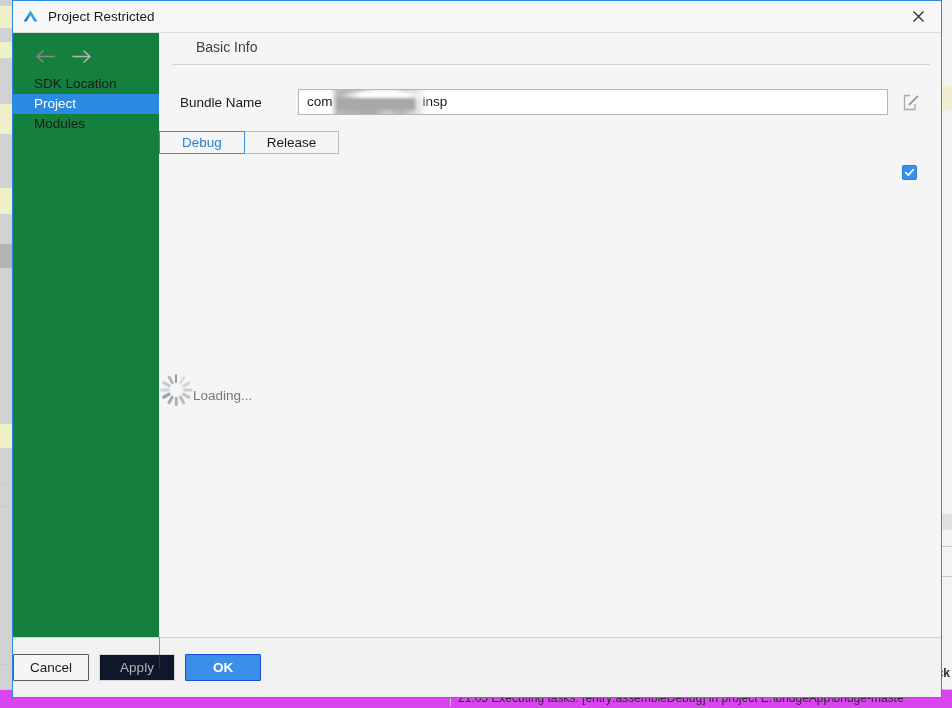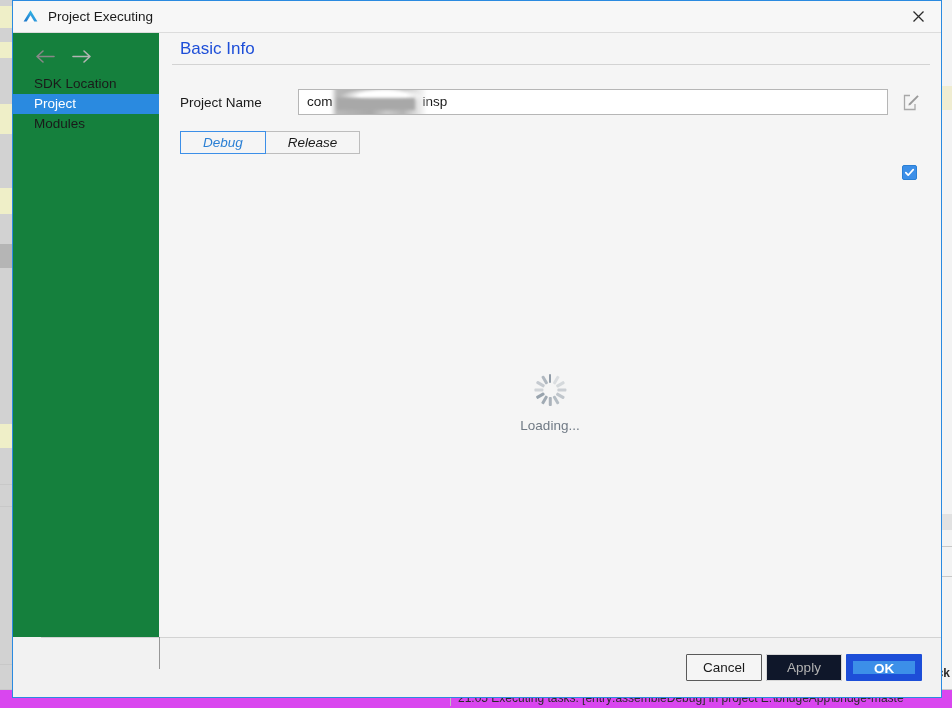--- a/index.html
+++ b/index.html
@@ -215,26 +215,27 @@
   }
   .tabstrip {
     position: relative;
     height: 30px;
     padding-left: 13px;
     display: flex;
     align-items: flex-start;
     gap: 0;
   }
   .tab {
-    font-size: 17px;
-    color: #1d4ed8;
+    font-size: 14px;
+    color: #404040;
     padding: 6px 8px 9px 8px;
     cursor: pointer;
     position: relative;
     white-space: nowrap;
+    margin-left: 16px;
   }
   .tab.active::after {
     content: "";
     position: absolute;
     left: 2px;
     right: 2px;
     bottom: 0;
     height: 3px;
     background: #3c8fe8;
   }
@@ -300,24 +301,22 @@
     width: 22px;
     height: 22px;
     cursor: pointer;
     display: flex;
     align-items: center;
     justify-content: center;
   }
 
   .segmented {
     display: flex;
-    margin-left: 21px;
     margin-top: 16px;
     width: fit-content;
-    font-style: italic;
   }
   .seg-btn {
     height: 23px;
     line-height: 21px;
     padding: 0 22px;
     font-size: 13.5px;
     box-sizing: border-box;
     cursor: pointer;
     text-align: center;
     background: #f5f5f5;
@@ -357,21 +356,21 @@
     white-space: nowrap;
   }
 
   
   .loading-wrap {
     position: absolute;
     left: 0;
     right: 0;
     top: 340px;
     display: flex;
-    flex-direction: column;
+    flex-direction: row;
     align-items: center;
   }
   .spinner {
     position: relative;
     width: 34px;
     height: 34px;
   }
   .spinner i {
     position: absolute;
     left: 15.6px;
@@ -389,25 +388,24 @@
   }
 
   
   .footer {
     height: 60px;
     min-height: 60px;
     background: #f2f2f2;
     border-top: 1px solid #d3d3d3;
     display: flex;
     align-items: center;
-    justify-content: flex-end;
+    justify-content: flex-start;
     padding-right: 19px;
-    gap: 4px;
-    box-sizing: border-box;
-    margin-left: 28px;
+    gap: 10px;
+    box-sizing: border-box;
   }
   .btn {
     height: 27px;
     min-width: 76px;
     padding: 0 14px;
     font-size: 13.5px;
     font-family: "Liberation Sans", sans-serif;
     box-sizing: border-box;
     cursor: pointer;
     border-radius: 1px;
@@ -418,21 +416,21 @@
     color: #1a1a1a;
   }
   .btn-disabled {
     background: #0f172a;
     border: 1px solid #d7d7d7;
     color: #b2b2b2;
     cursor: default;
   }
   .btn-primary {
     background: #3c8fe8;
-    border: 7px solid #1d4ed8;
+    border: 1px solid #1d4ed8;
     color: #ffffff;
     font-weight: bold;
   }
 </style>
 </head>
 <body>
 
 <div id="ide-background">
   <div class="ide-left-gutter">
     <div class="ide-gutter-mark" style="top:6px;height:22px;"></div>
@@ -469,21 +467,21 @@
           <linearGradient id="lg" x1="0" y1="1" x2="1" y2="0">
             <stop offset="0%" stop-color="#1a73c8"></stop>
             <stop offset="55%" stop-color="#2f9fe0"></stop>
             <stop offset="100%" stop-color="#22d3dd"></stop>
           </linearGradient>
         </defs>
         <path d="M8.5 2.2 L15.4 13.6 L12.3 13.6 L8.5 7.2 L4.7 13.6 L1.6 13.6 Z" fill="url(#lg)"></path>
         <path d="M8.5 8.9 L11.2 13.6 L5.8 13.6 Z" fill="#ffffff"></path>
       </svg>
     </div>
-    <div class="title-text">Project Executing</div>
+    <div class="title-text">Project Restricted</div>
     <div class="close-btn">
       <svg width="13" height="13" viewBox="0 0 13 13">
         <path d="M1.5 1.5 L11.5 11.5 M11.5 1.5 L1.5 11.5" stroke="#2b2b2b" stroke-width="1.3"></path>
       </svg>
     </div>
   </div>
 
   <div class="dialog-body">
 
     <div class="sidebar">
@@ -508,21 +506,21 @@
     </div>
 
     <div class="content">
 
       <div class="tabstrip">
         <div class="tab">Basic Info</div>
       </div>
       <div class="tabstrip-underline"></div>
 
       <div class="form-row">
-        <div class="form-label">Project Name</div>
+        <div class="form-label">Bundle Name</div>
         <div class="text-input">
           <span>com</span><span style="display:inline-block;width:90px;"></span><span>insp</span>
           <div class="redaction"></div>
           <div class="redaction-bar"></div>
         </div>
         <div class="edit-icon-btn">
           <svg width="19" height="19" viewBox="0 0 19 19">
             <path d="M2.5 6 L2.5 16.5 L13 16.5 L13 11" stroke="#a8a8a8" stroke-width="1.3" fill="none"></path>
             <path d="M2.5 6 L2.5 2.5 L8 2.5" stroke="#a8a8a8" stroke-width="1.3" fill="none"></path>
             <path d="M15.4 2.2 L16.7 3.5 L8.3 11.9 L6.3 12.6 L7 10.6 Z" fill="#9a9a9a"></path>

